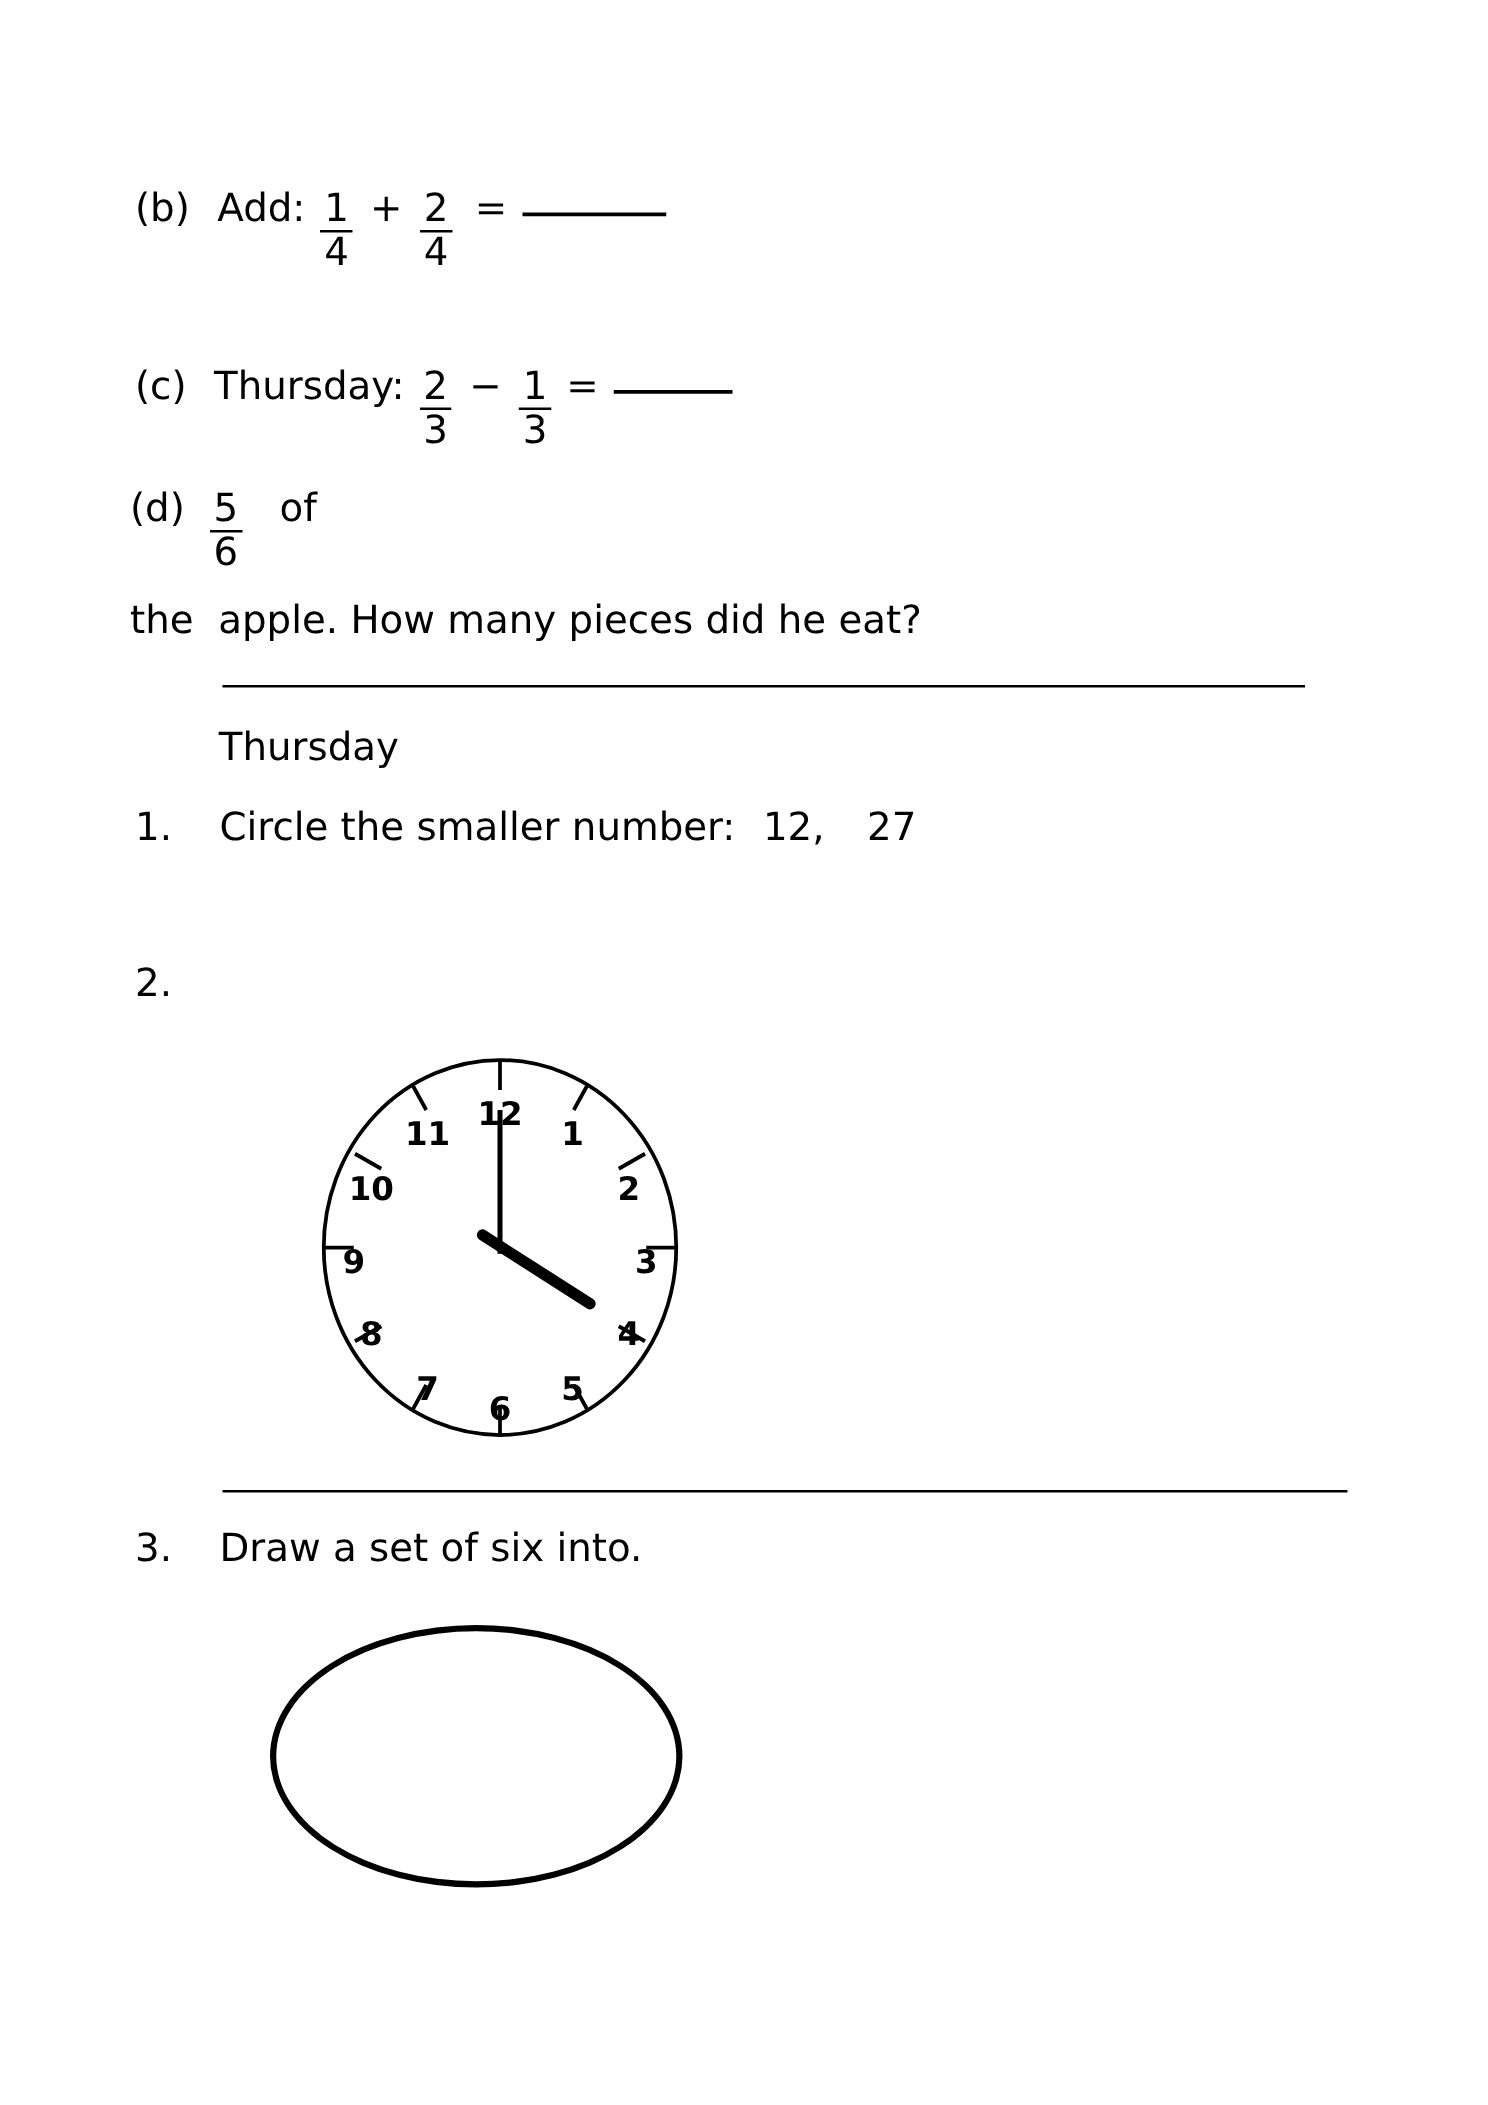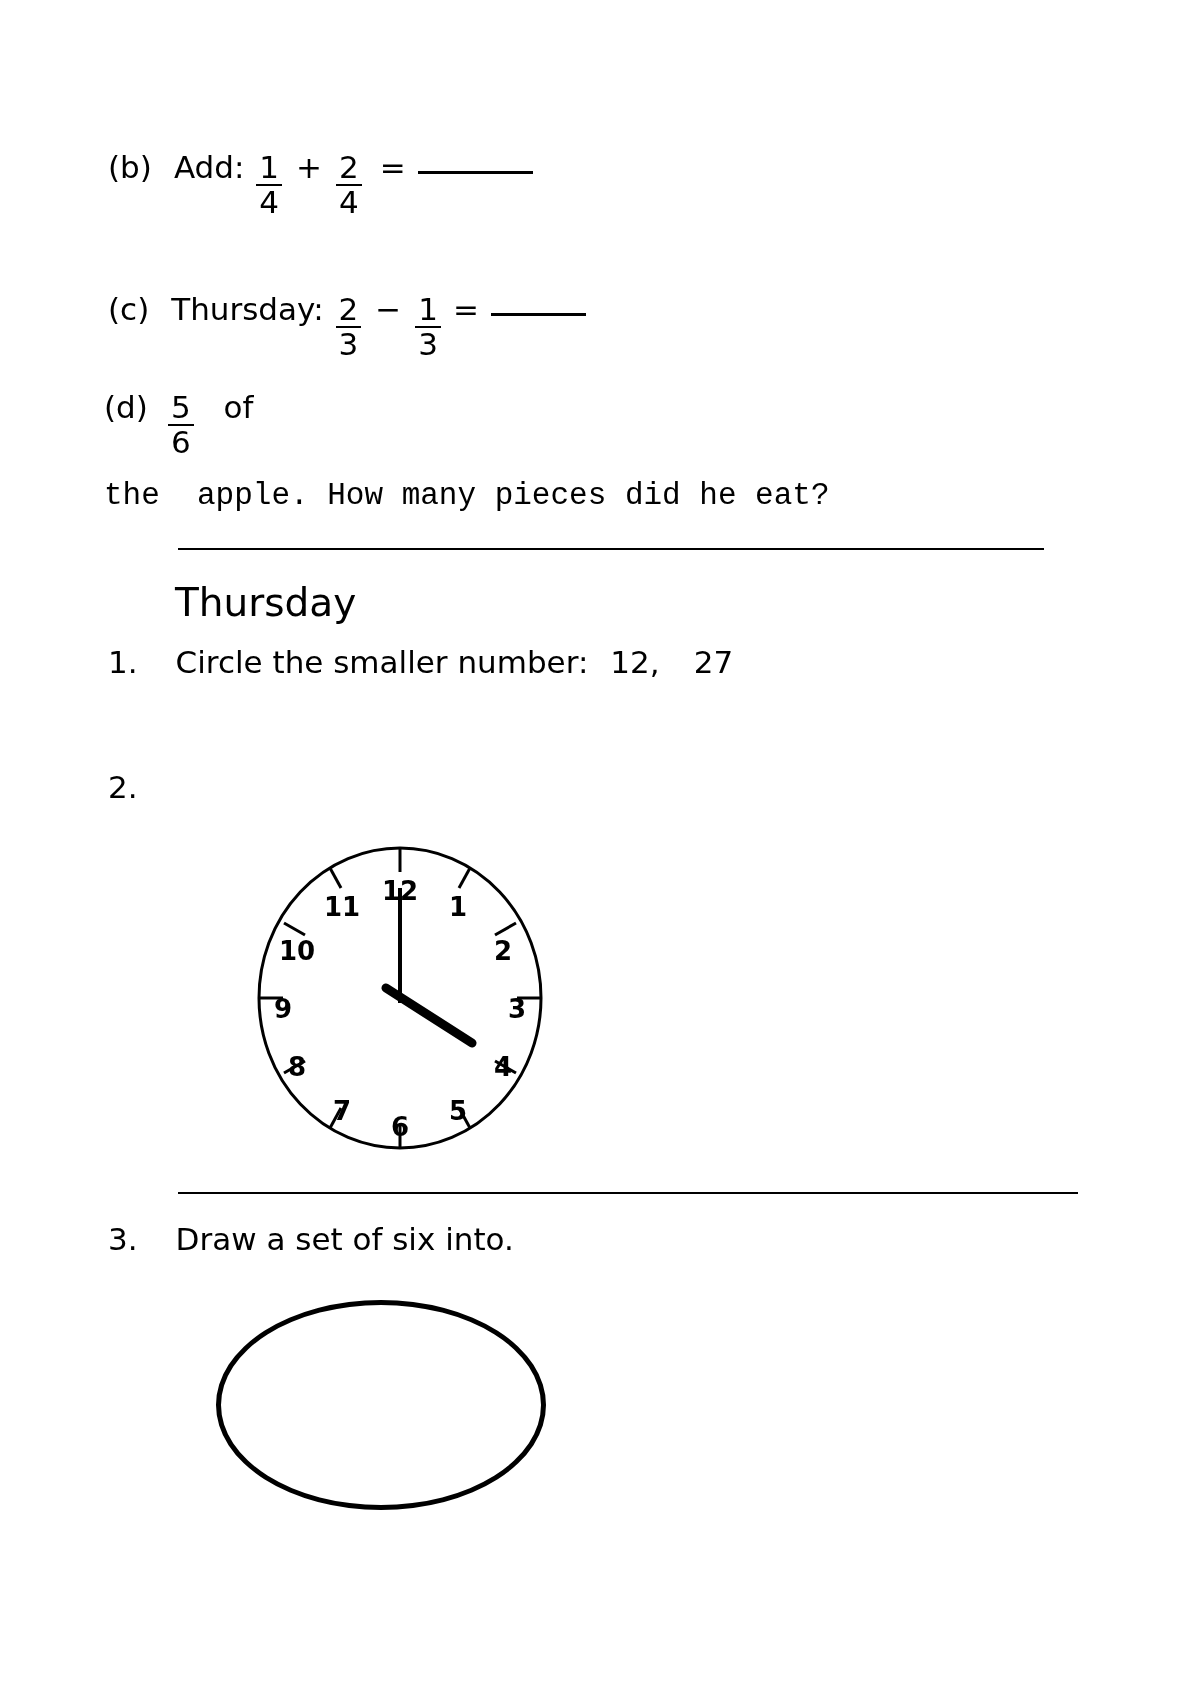--- a/index.html
+++ b/index.html
@@ -144,25 +144,25 @@
     <span class="label" style="width:8px;"></span>
     <span class="label" style="width:10px;"></span>
     <span class="frac">
       <span class="num">5</span>
       <span class="den">6</span>
     </span>
     <span class="label" style="width:28px;"></span>
     <span class="label">of</span>
   </div>
 
-  <div class="plain" style="left:104px; top:478px;font-family:Liberation Mono, monospace;">the  apple. How many pieces did he eat?</div>
+  <div class="plain" style="left:104px; top:478px;">the  apple. How many pieces did he eat?</div>
 
   <div class="hr" style="left:178px; top:548px; width:866px;"></div>
 
-  <div class="plain" style="left:175px; top:580px; font-size:39px;">Thursday</div>
+  <div class="plain" style="left:175px; top:580px; font-size:31px;">Thursday</div>
 
   <div class="q-row" style="left:108px; top:645px;">
     <span class="label">1.</span>
     <span class="label" style="width:38px;"></span>
     <span class="label">Circle the smaller number:</span>
     <span class="label" style="width:22px;"></span>
     <span class="label">12,</span>
     <span class="label" style="width:34px;"></span>
     <span class="label">27</span>
   </div>

